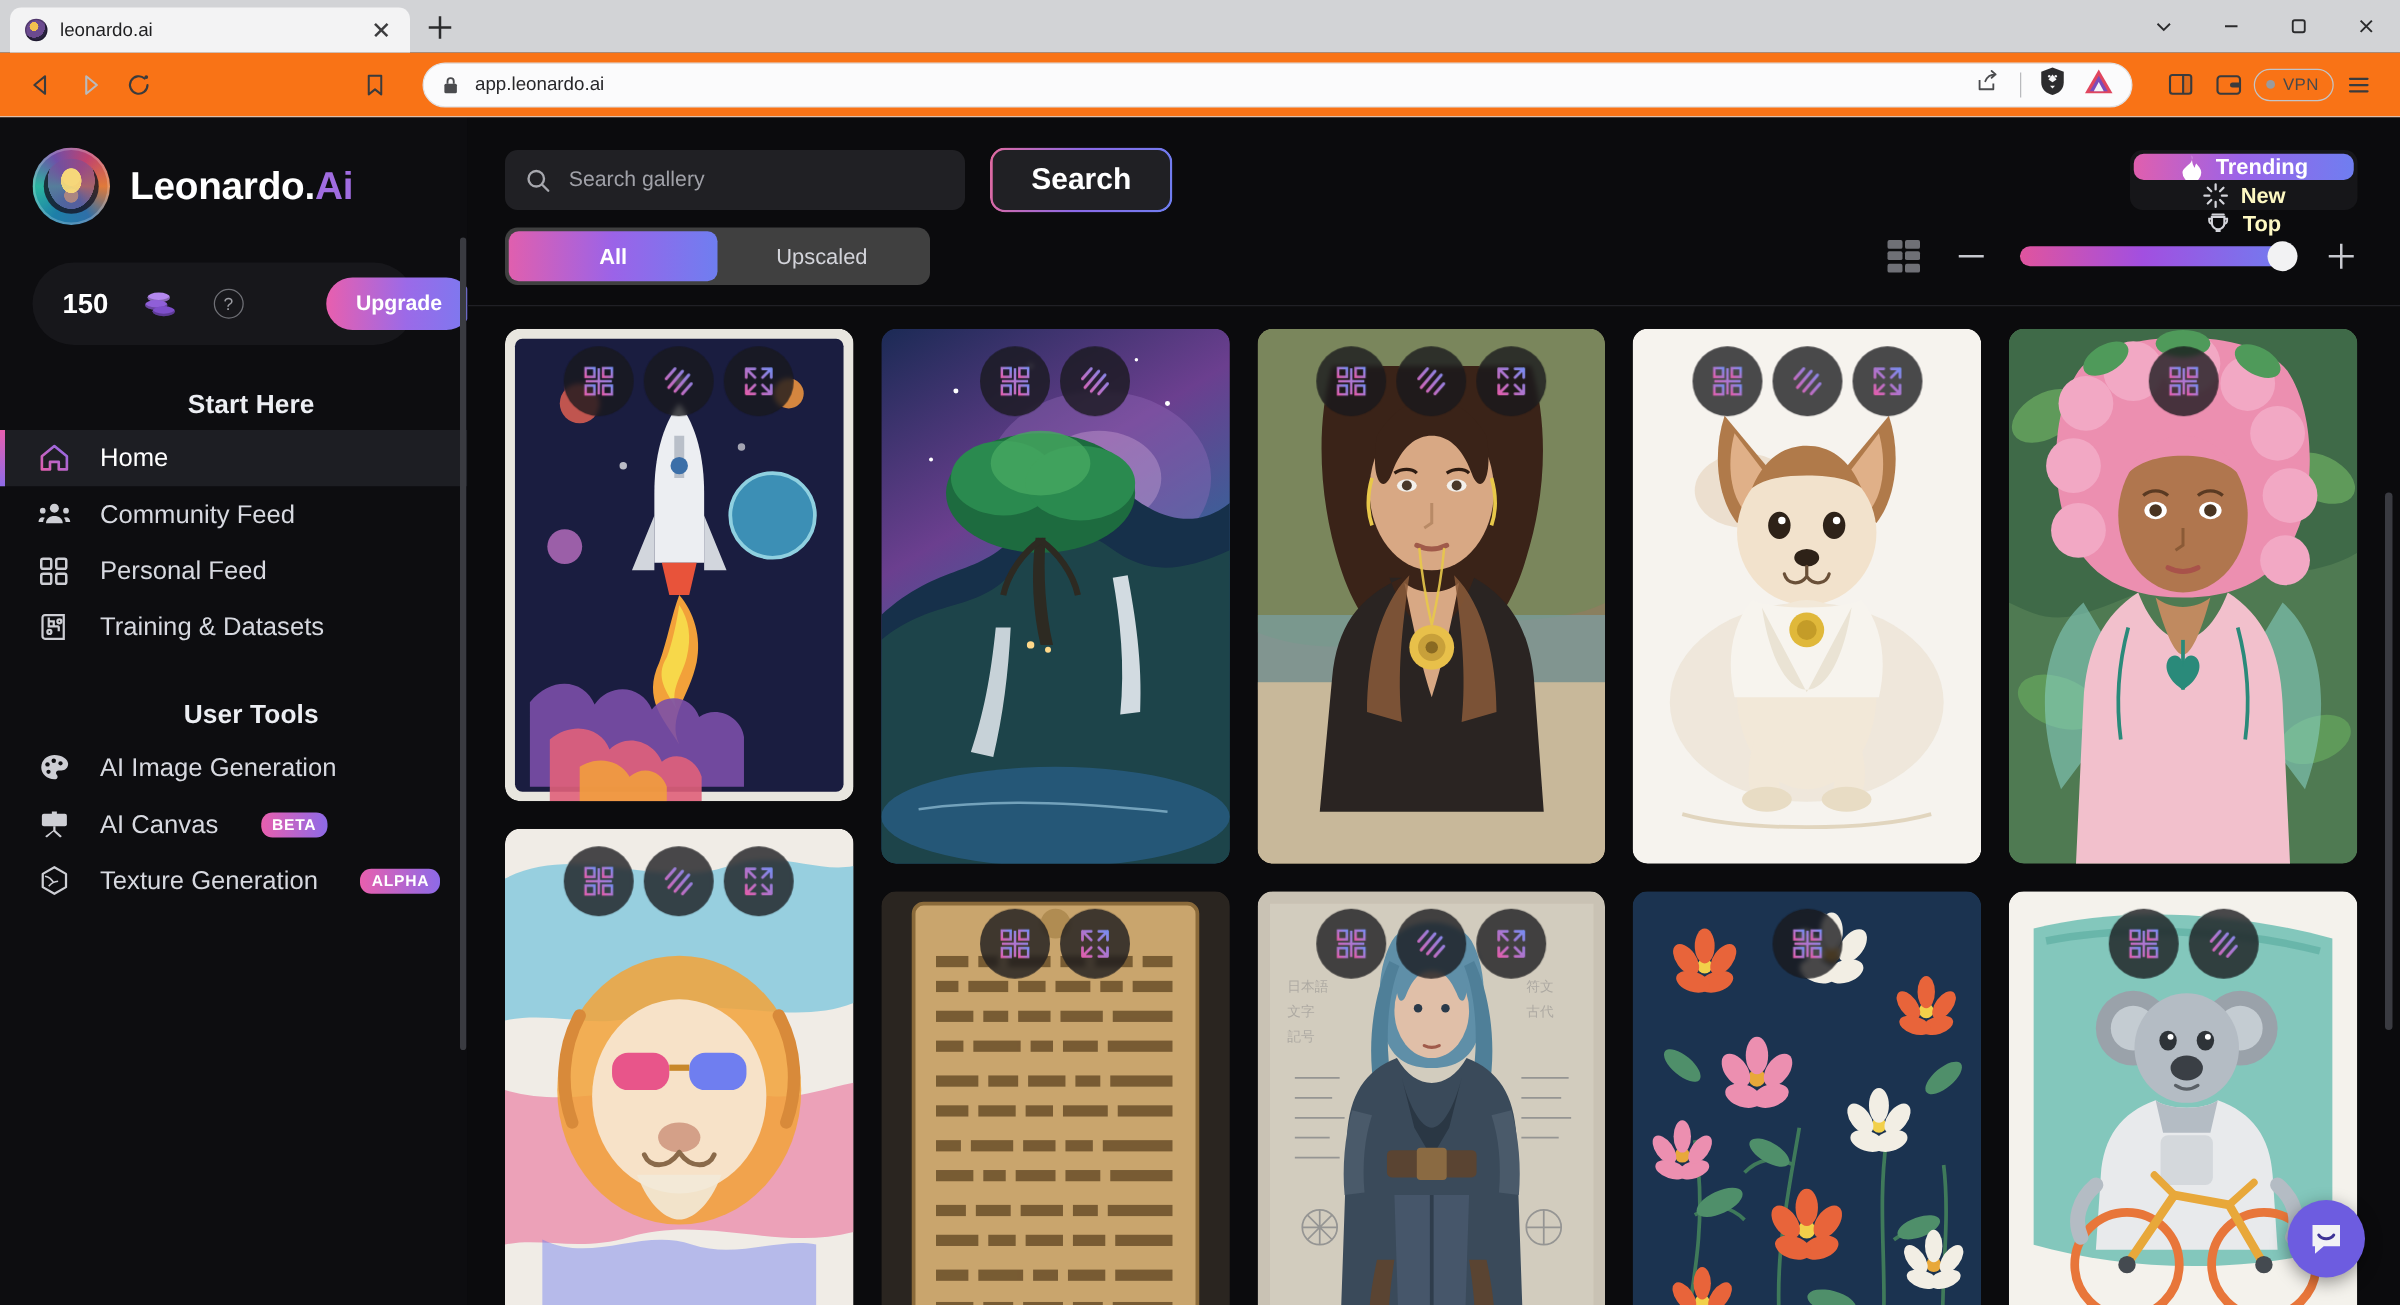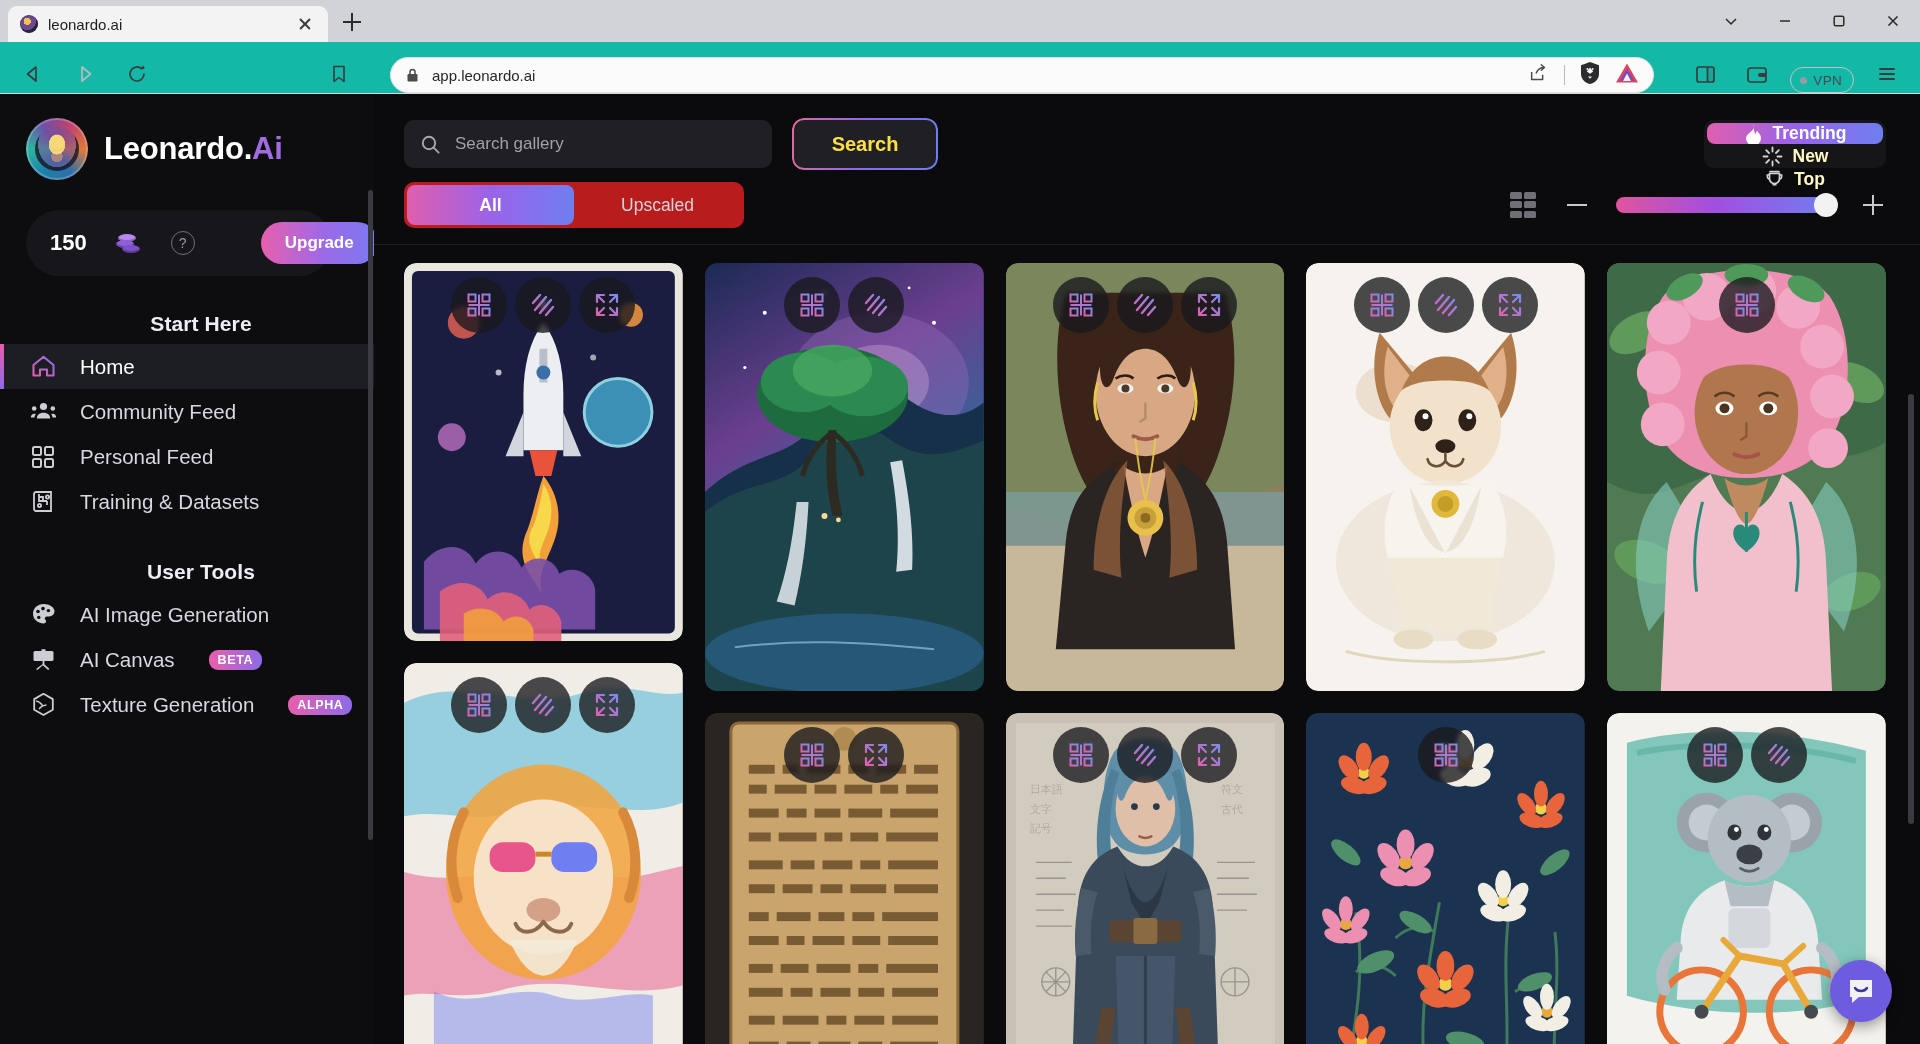--- a/index.html
+++ b/index.html
@@ -42,22 +42,22 @@
     content: ""; position: absolute; background: #2b2b2d;
   }
   .newtab::before { width: 18px; height: 2px; }
   .newtab::after { width: 2px; height: 18px; }
 
   .winctl { margin-left: auto; display: flex; align-items: center; height: 42px; }
   .winbtn { width: 54px; height: 42px; display: flex; align-items: center; justify-content: center; cursor: pointer; position: relative; }
   .winbtn svg { display: block; }
 
   .navbar {
-    height: 52px; background: #14b8a6; display: flex; align-items: flex-end;
-    padding: 0 14px; gap: 14px; flex: 0 0 52px; border-bottom: 1px solid #d8d9dc;
+    height: 52px; background: #f97316; display: flex; align-items: center;
+    padding: 0 14px; gap: 1px; flex: 0 0 52px; border-bottom: 1px solid #d8d9dc;
   }
   .navicon { width: 38px; height: 38px; display: flex; align-items: center; justify-content: center; cursor: pointer; border-radius: 6px; }
   .omnibox {
     flex: 1; height: 36px; background: #fbfbfc; border-radius: 18px;
     display: flex; align-items: center; padding: 0 14px; gap: 12px; margin: 0 18px;
     border: 1px solid #e0e1e4;
   }
   .omnibox-url { font-size: 15px; color: #27272a; flex: 1; }
   .omni-right { display: flex; align-items: center; gap: 14px; }
   .vdiv { width: 1px; height: 20px; background: #b9babd; }
@@ -152,21 +152,21 @@
     width: 368px; height: 48px; background: #202024; border-radius: 10px;
     display: flex; align-items: center; gap: 14px; padding: 0 16px;
   }
   .search-input {
     background: transparent; border: none; outline: none; color: #cfd0d6; font-size: 17px;
     flex: 1; font-family: "Liberation Sans", sans-serif;
   }
   .search-input::placeholder { color: #a0a1a8; }
   .search-btn {
     width: 142px; height: 48px; border-radius: 10px; background: #202024;
-    color: #fde047; font-size: 20px; font-weight: 700; cursor: pointer;
+    color: #ffffff; font-size: 24px; font-weight: 700; cursor: pointer;
     font-family: "Liberation Sans", sans-serif; position: relative; border: none;
   }
   .search-btn::before {
     content: ""; position: absolute; inset: -2px; border-radius: 12px; padding: 2px;
     background: linear-gradient(100deg,#e06a9f,#8b6ae8,#6f7ef0);
     -webkit-mask: linear-gradient(#000 0 0) content-box, linear-gradient(#000 0 0);
     -webkit-mask-composite: xor; mask-composite: exclude;
   }
 
   .segments {
@@ -179,21 +179,21 @@
     min-width: 176px;
     font-weight: bold;
   }
   .seg.active {
     background: linear-gradient(90deg,#e05fae 0%, #9b63e8 48%, #6f7ef0 100%);
     color: #fff; font-weight: 700;
   }
 
   .toolbar-row2 { display: flex; align-items: center; padding: 14px 34px 0 30px; }
   .tabs2 {
-    width: 340px; height: 46px; background: #b91c1c; border-radius: 10px;
+    width: 340px; height: 46px; background: #404040; border-radius: 10px;
     display: flex; padding: 3px;
   }
   .tab2 {
     flex: 1; height: 40px; border-radius: 8px; display: flex; align-items: center;
     justify-content: center; cursor: pointer; color: #d3d4da; font-size: 17.5px;
   }
   .tab2.active {
     background: linear-gradient(90deg,#e05fae 0%, #9b63e8 50%, #6f7ef0 100%);
     color: #fff; font-weight: 700;
   }

